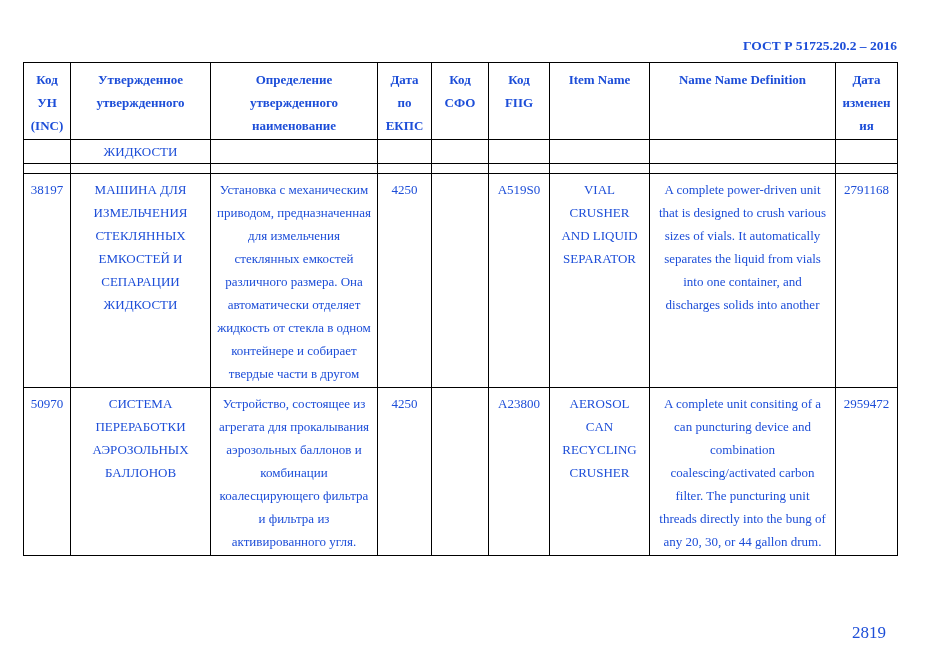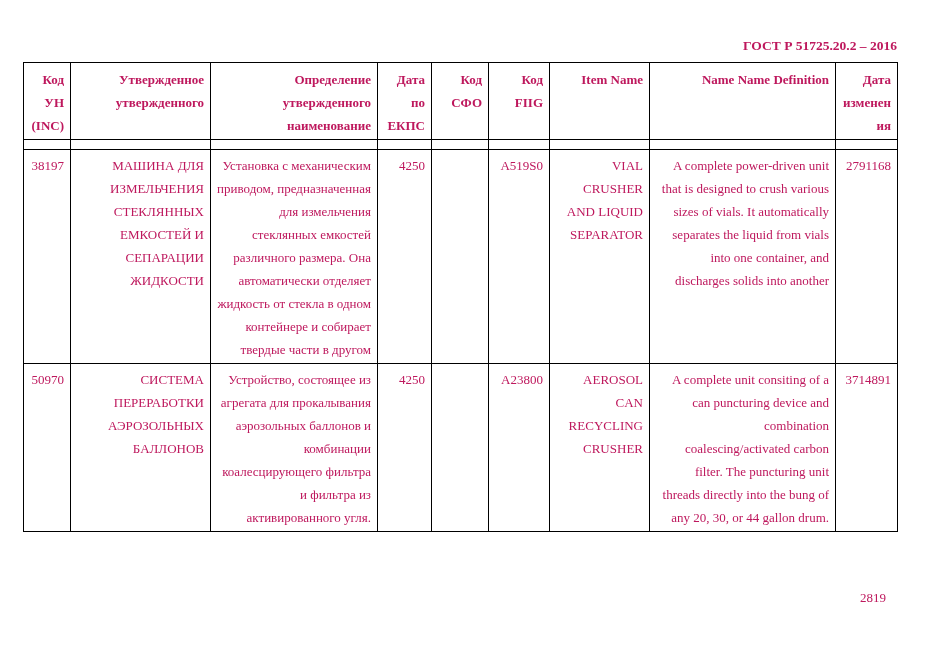--- a/index.html
+++ b/index.html
@@ -6,21 +6,21 @@
     margin: 0;
     padding: 0;
     background: #ffffff;
   }
   .page {
     position: relative;
     width: 935px;
     height: 661px;
     background: #ffffff;
     font-family: "Liberation Serif", "DejaVu Serif", serif;
-    color: #be185d;
+    color: #1d4ed8;
     overflow: hidden;
   }
   .doc-header {
     position: absolute;
     top: 38px;
     right: 38px;
     font-size: 13.5px;
     font-weight: bold;
     white-space: nowrap;
   }
@@ -30,43 +30,43 @@
     left: 23px;
     width: 874px;
     border-collapse: collapse;
     table-layout: fixed;
     font-size: 13px;
     line-height: 23px;
   }
   table.gost-table td, table.gost-table th {
     border: 1px solid #000000;
     vertical-align: top;
-    text-align: right;
+    text-align: center;
     padding: 4px 6px 2px 6px;
     overflow-wrap: break-word;
     word-wrap: break-word;
   }
   table.gost-table th {
     font-weight: bold;
     padding-top: 5px;
   }
   tr.cont-row td {
     padding-top: 0;
     padding-bottom: 0;
   }
   tr.spacer-row td {
     height: 9px;
     padding: 0;
     line-height: 9px;
   }
   .page-number {
     position: absolute;
-    top: 590px;
+    top: 623px;
     right: 49px;
-    font-size: 13px;
+    font-size: 17px;
   }
 </style>
 </head>
 <body>
 
 <div class="page">
 
   <div class="doc-header">ГОСТ Р 51725.20.2 – 2016</div>
 
   <table class="gost-table">
@@ -87,20 +87,31 @@
         <th>Утвержденное утвержденного</th>
         <th>Определение утвержденного наименование</th>
         <th>Дата по ЕКПС</th>
         <th>Код СФО</th>
         <th>Код FIIG</th>
         <th>Item Name</th>
         <th>Name Name Definition</th>
         <th>Дата изменения</th>
       </tr>
 
+      <tr class="cont-row">
+        <td></td>
+        <td>ЖИДКОСТИ</td>
+        <td></td>
+        <td></td>
+        <td></td>
+        <td></td>
+        <td></td>
+        <td></td>
+        <td></td>
+      </tr>
 
       <tr class="spacer-row">
         <td></td>
         <td></td>
         <td></td>
         <td></td>
         <td></td>
         <td></td>
         <td></td>
         <td></td>
@@ -121,20 +132,20 @@
 
       <tr>
         <td>50970</td>
         <td>СИСТЕМА ПЕРЕРАБОТКИ АЭРОЗОЛЬНЫХ БАЛЛОНОВ</td>
         <td>Устройство, состоящее из агрегата для прокалывания аэрозольных баллонов и комбинации коалесцирующего фильтра и фильтра из активированного угля.</td>
         <td>4250</td>
         <td></td>
         <td>A23800</td>
         <td>AEROSOL CAN RECYCLING CRUSHER</td>
         <td>A complete unit consiting of a can puncturing device and combination coalescing/activated carbon filter.  The puncturing unit threads directly into the bung of any 20, 30, or 44 gallon drum.</td>
-        <td>3714891</td>
+        <td>2959472</td>
       </tr>
     </tbody>
   </table>
 
   <div class="page-number">2819</div>
 
 </div>
 
 </body></html>

